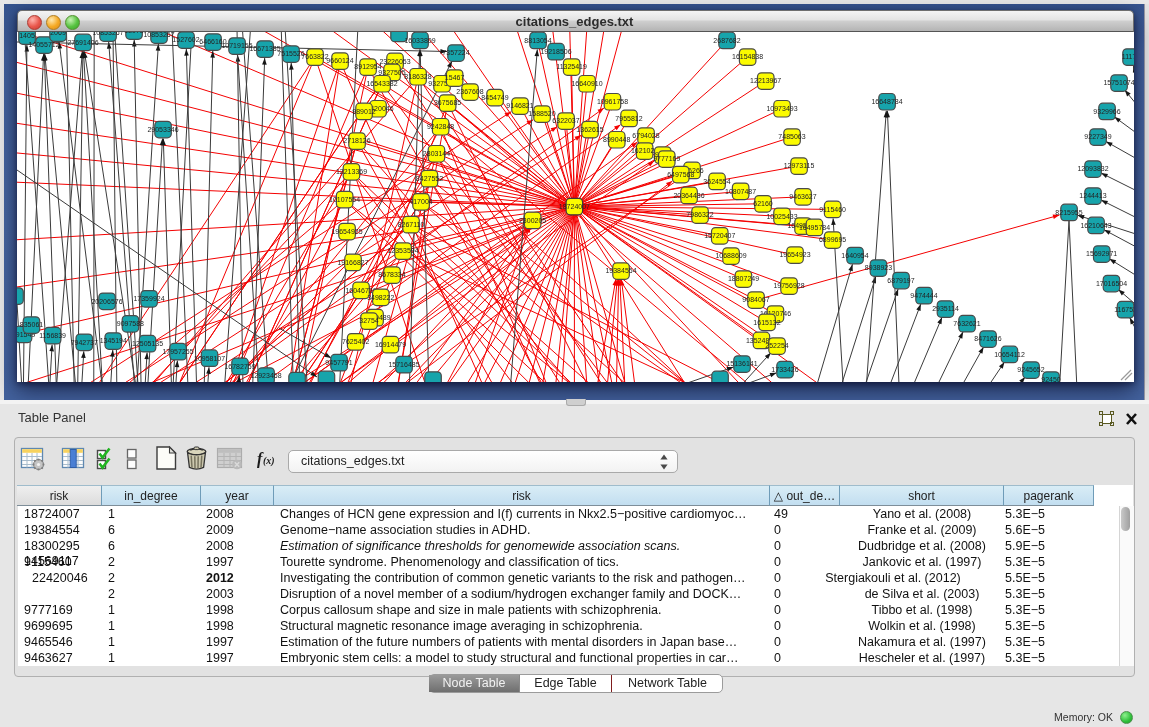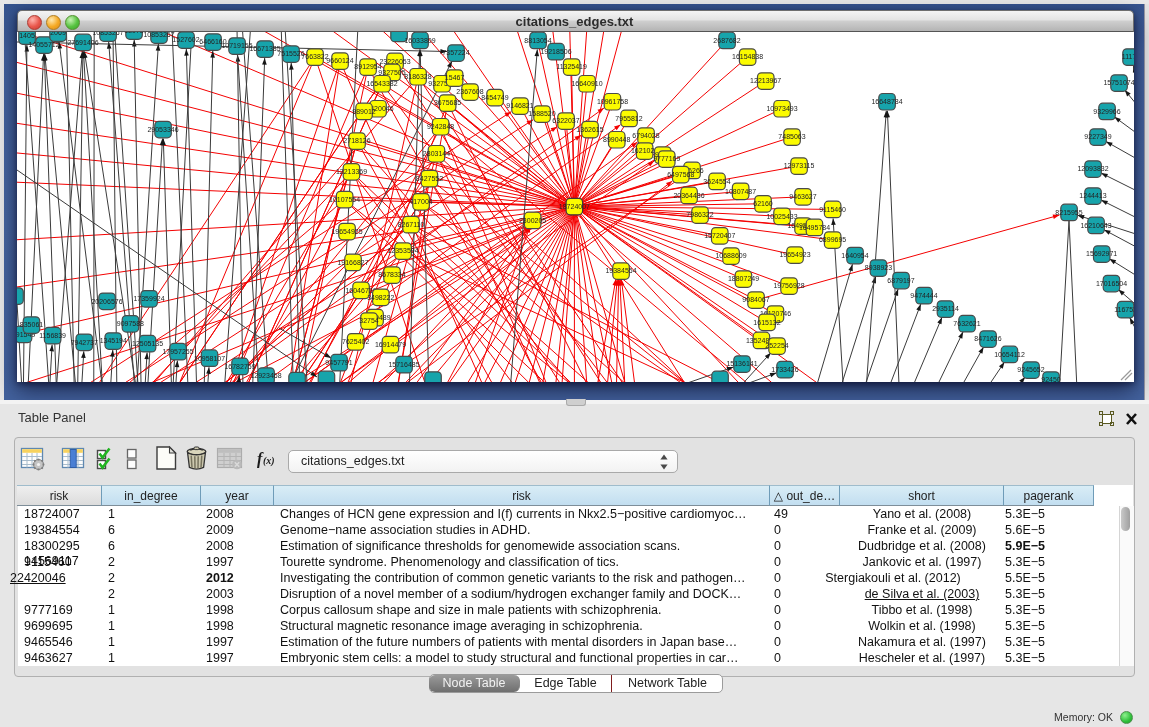--- a/index.html
+++ b/index.html
@@ -846,44 +846,44 @@
 <div class="abs cell" style="left:24px;top:522px;width:79px;">19384554</div>
 <div class="abs cell" style="left:108px;top:522px;width:93px;">6</div>
 <div class="abs cell" style="left:206px;top:522px;width:67px;">2009</div>
 <div class="abs cell" style="left:280px;top:522px;width:490px;">Genome−name association studies in ADHD.</div>
 <div class="abs cell" style="left:774px;top:522px;width:64px;">0</div>
 <div class="abs cell" style="left:840px;top:522px;width:164px;text-align:center;">Franke et al. (2009)</div>
 <div class="abs cell" style="left:1005px;top:522px;width:84px;">5.6E−5</div>
 <div class="abs cell" style="left:24px;top:538px;width:79px;">18300295</div>
 <div class="abs cell" style="left:108px;top:538px;width:93px;">6</div>
 <div class="abs cell" style="left:206px;top:538px;width:67px;">2008</div>
-<div class="abs cell" style="left:280px;top:538px;width:490px;">Estimation of significance thresholds for genomewide association scans.</div>
+<div class="abs cell" style="left:280px;top:538px;width:490px;font-style:italic;">Estimation of significance thresholds for genomewide association scans.</div>
 <div class="abs cell" style="left:774px;top:538px;width:64px;">0</div>
 <div class="abs cell" style="left:840px;top:538px;width:164px;text-align:center;">Dudbridge et al. (2008)</div>
-<div class="abs cell" style="left:1005px;top:538px;width:84px;font-weight:bold;">5.9E−5</div>
+<div class="abs cell" style="left:1005px;top:538px;width:84px;">5.9E−5</div>
 <div class="abs cell" style="left:24px;top:554px;width:79px;">9115460</div>
 <div class="abs cell" style="left:108px;top:554px;width:93px;">2</div>
 <div class="abs cell" style="left:206px;top:554px;width:67px;">1997</div>
 <div class="abs cell" style="left:280px;top:554px;width:490px;">Tourette syndrome. Phenomenology and classification of tics.</div>
 <div class="abs cell" style="left:774px;top:554px;width:64px;">0</div>
 <div class="abs cell" style="left:840px;top:554px;width:164px;text-align:center;">Jankovic et al. (1997)</div>
 <div class="abs cell" style="left:1005px;top:554px;width:84px;">5.3E−5</div>
-<div class="abs cell" style="left:10px;top:570px;width:79px;text-decoration:underline;">22420046</div>
+<div class="abs cell" style="left:32px;top:570px;width:79px;">22420046</div>
 <div class="abs cell" style="left:108px;top:570px;width:93px;">2</div>
 <div class="abs cell" style="left:206px;top:570px;width:67px;font-weight:bold;">2012</div>
 <div class="abs cell" style="left:280px;top:570px;width:490px;">Investigating the contribution of common genetic variants to the risk and pathogen…</div>
 <div class="abs cell" style="left:774px;top:570px;width:64px;">0</div>
 <div class="abs cell" style="left:811px;top:570px;width:164px;text-align:center;">Stergiakouli et al. (2012)</div>
 <div class="abs cell" style="left:1005px;top:570px;width:84px;">5.5E−5</div>
 <div class="abs cell" style="left:24px;top:553px;width:79px;">14569117</div>
 <div class="abs cell" style="left:108px;top:586px;width:93px;">2</div>
 <div class="abs cell" style="left:206px;top:586px;width:67px;">2003</div>
 <div class="abs cell" style="left:280px;top:586px;width:490px;">Disruption of a novel member of a sodium/hydrogen exchanger family and DOCK…</div>
 <div class="abs cell" style="left:774px;top:586px;width:64px;">0</div>
-<div class="abs cell" style="left:840px;top:586px;width:164px;text-align:center;text-decoration:underline;">de Silva et al. (2003)</div>
+<div class="abs cell" style="left:840px;top:586px;width:164px;text-align:center;">de Silva et al. (2003)</div>
 <div class="abs cell" style="left:1005px;top:586px;width:84px;">5.3E−5</div>
 <div class="abs cell" style="left:24px;top:602px;width:79px;">9777169</div>
 <div class="abs cell" style="left:108px;top:602px;width:93px;">1</div>
 <div class="abs cell" style="left:206px;top:602px;width:67px;">1998</div>
 <div class="abs cell" style="left:280px;top:602px;width:490px;">Corpus callosum shape and size in male patients with schizophrenia.</div>
 <div class="abs cell" style="left:774px;top:602px;width:64px;">0</div>
 <div class="abs cell" style="left:840px;top:602px;width:164px;text-align:center;">Tibbo et al. (1998)</div>
 <div class="abs cell" style="left:1005px;top:602px;width:84px;">5.3E−5</div>
 <div class="abs cell" style="left:24px;top:618px;width:79px;">9699695</div>
 <div class="abs cell" style="left:108px;top:618px;width:93px;">1</div>
@@ -901,18 +901,18 @@
 <div class="abs cell" style="left:1005px;top:634px;width:84px;">5.3E−5</div>
 <div class="abs cell" style="left:24px;top:650px;width:79px;">9463627</div>
 <div class="abs cell" style="left:108px;top:650px;width:93px;">1</div>
 <div class="abs cell" style="left:206px;top:650px;width:67px;">1997</div>
 <div class="abs cell" style="left:280px;top:650px;width:490px;">Embryonic stem cells: a model to study structural and functional properties in car…</div>
 <div class="abs cell" style="left:774px;top:650px;width:64px;">0</div>
 <div class="abs cell" style="left:840px;top:650px;width:164px;text-align:center;">Hescheler et al. (1997)</div>
 <div class="abs cell" style="left:1005px;top:650px;width:84px;">5.3E−5</div>
   <div class="abs" id="seg"></div>
   <div class="abs" style="left:429px;top:675px;width:294px;height:17px;">
-    <div class="sg" style="left:0;width:90px;background:linear-gradient(#9a9a9a,#6f6f6f);color:#f2f2f2;border-right:1px solid #888;border-radius:6px;">Node Table</div>
+    <div class="sg" style="left:0;width:90px;background:linear-gradient(#9a9a9a,#6f6f6f);color:#f2f2f2;border-right:1px solid #888;">Node Table</div>
     <div class="sg" style="left:91px;width:91px;border-right:1px solid #7f1d1d;">Edge Table</div>
     <div class="sg" style="left:183px;width:111px;">Network Table</div>
   </div>
   <div class="abs" id="memory">Memory: OK</div>
   <div class="abs" id="memdot"></div>
 
 </body></html>

